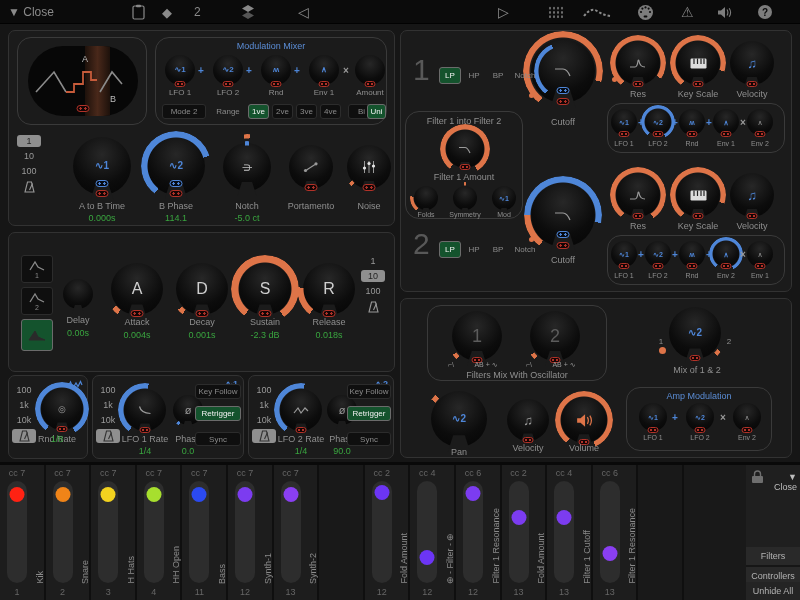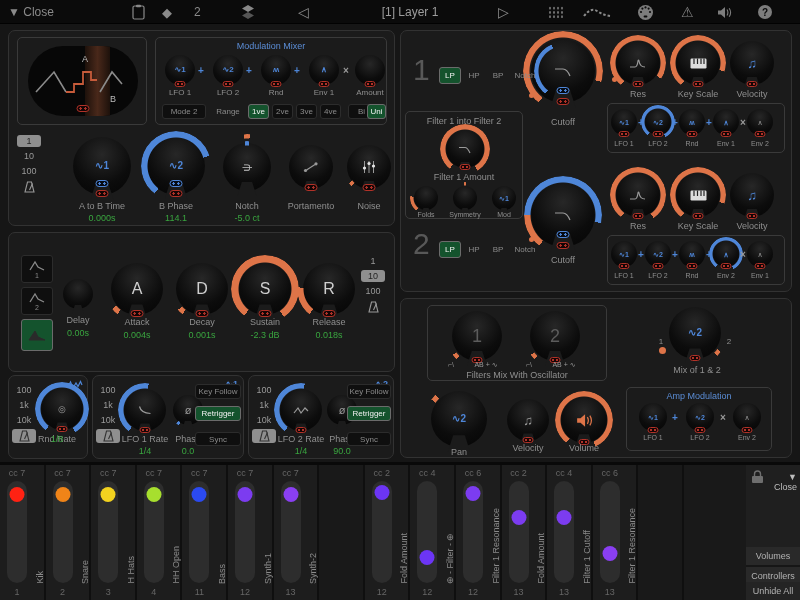--- a/index.html
+++ b/index.html
@@ -8,21 +8,21 @@
   *{margin:0;padding:0;box-sizing:border-box}
   html,body{width:800px;height:600px;background:#000;font-family:"Liberation Sans",sans-serif}
   #app{position:relative;width:800px;height:600px;background:#161616;overflow:hidden}
   
   .topbar{position:absolute;top:0;left:0;width:800px;height:24px;background:#0b0b0b;border-bottom:1px solid #020202}
   .tbi{position:absolute;top:0;height:24px;display:flex;align-items:center;color:#8a8a8a;font-size:12px}
   .gridicon{width:16px;height:13px;background-image:radial-gradient(#6e6e6e .9px,transparent 1.1px);background-size:4px 4.3px}
   .helpicon{width:14px;height:14px;border-radius:50%;background:#7d7d7d;color:#0b0b0b;font-size:10px;font-weight:bold;display:flex;align-items:center;justify-content:center}
   
   .panel{position:absolute;background:#1b1b1b;border:1px solid #323232;border-radius:7px}
-  .sub{position:absolute;border:1px solid #3a3a3a;border-radius:5px}
+  .sub{position:absolute;border:1px solid #3a3a3a;border-radius:14px}
   
   .k{position:absolute;border-radius:50%;background:radial-gradient(circle at 50% 30%,#272727,#0c0c0c 58%,#040404 100%);display:flex;align-items:center;justify-content:center}
   .k i.wdg{position:absolute;left:50%;bottom:-5px;transform:translateX(-50%);width:40%;height:30%;background:#1b1b1b;clip-path:polygon(24% 0,76% 0,100% 100%,0 100%)}
   .arc{position:absolute;inset:var(--in,-6px);border-radius:50%;z-index:1;
        background:conic-gradient(from var(--f,218deg),var(--c,var(--orange)) var(--s,90deg),transparent 0);
        -webkit-mask:radial-gradient(closest-side,transparent calc(100% - var(--w,6px)),#000 calc(100% - var(--w,6px) + 1px));
        mask:radial-gradient(closest-side,transparent calc(100% - var(--w,6px)),#000 calc(100% - var(--w,6px) + 1px))}
   .arc2{position:absolute;inset:-7px;border-radius:50%;z-index:1;
        background:conic-gradient(from 218deg,var(--orange) 0 52deg,var(--blue) 52deg 244deg,transparent 244deg);
        -webkit-mask:radial-gradient(closest-side,transparent calc(100% - 7px),#000 calc(100% - 6px));
@@ -86,21 +86,20 @@
     </div>
     <div class="tbi" style="left:162px;font-size:13px">◆</div>
     <div class="tbi" style="left:194px">2</div>
     <div class="tbi" style="left:240px">
       <svg width="16" height="16" viewBox="0 0 16 16">
           <path d="M8 1 L14 4.5 8 8 2 4.5Z" fill="#888"></path>
           <path d="M8 8 L14 11.5 8 15 2 11.5Z" fill="#555"></path>
         </svg>
     </div>
     <div class="tbi" style="left:298px;font-size:14px">◁</div>
-    <div class="tbi" style="left:330px;width:160px;justify-content:center;color:#9d9d9d">[1] Layer 1</div>
     <div class="tbi" style="left:498px;font-size:14px">▷</div>
     <div class="tbi" style="left:548px">
         <span class="gridicon"></span>
       </div>
     <div class="tbi" style="left:583px">
       <svg width="28" height="12" viewBox="0 0 28 12">
           <path d="M1 10 Q8 1 14 5 T27 10" fill="none" stroke="#8a8a8a" stroke-width="2" stroke-dasharray="2.5 2"></path>
         </svg>
     </div>
     <div class="tbi" style="left:637px">
@@ -821,18 +820,18 @@
     <div class="ch empty"></div>
     <div class="filler"></div>
   </div>
 
   <div class="side">
     <svg width="13" height="14" viewBox="0 0 13 14" style="position:absolute;left:5px;top:5px">
         <rect x="1" y="6" width="11" height="7" rx="1" fill="#6e6e6e"></rect>
         <path d="M3.5 6 V4 a3 3 0 0 1 6 0 V6" fill="none" stroke="#6e6e6e" stroke-width="1.4"></path>
       </svg>
     <span class="kl" style="right:3px;top:7px;width:34px;color:#bdbdbd;text-align:right">▼ Close</span>
-    <div class="row" style="top:82px">Volumes</div>
+    <div class="row" style="top:82px">Filters</div>
     <div class="row" style="top:102px">Controllers</div>
     <div class="row" style="bottom:0;border-bottom:none;background:#242424">Unhide All</div>
   </div>
 
 </div>
 
 </body></html>

